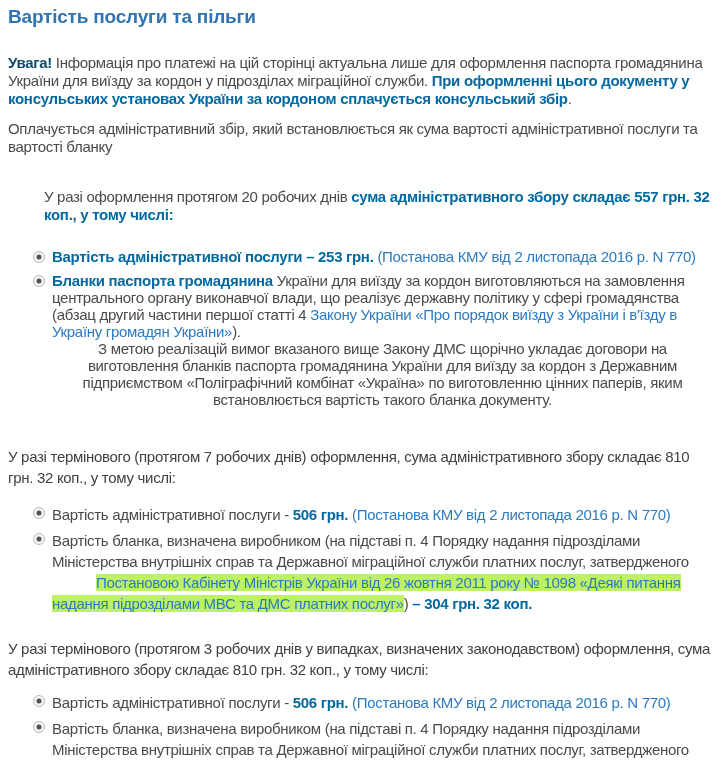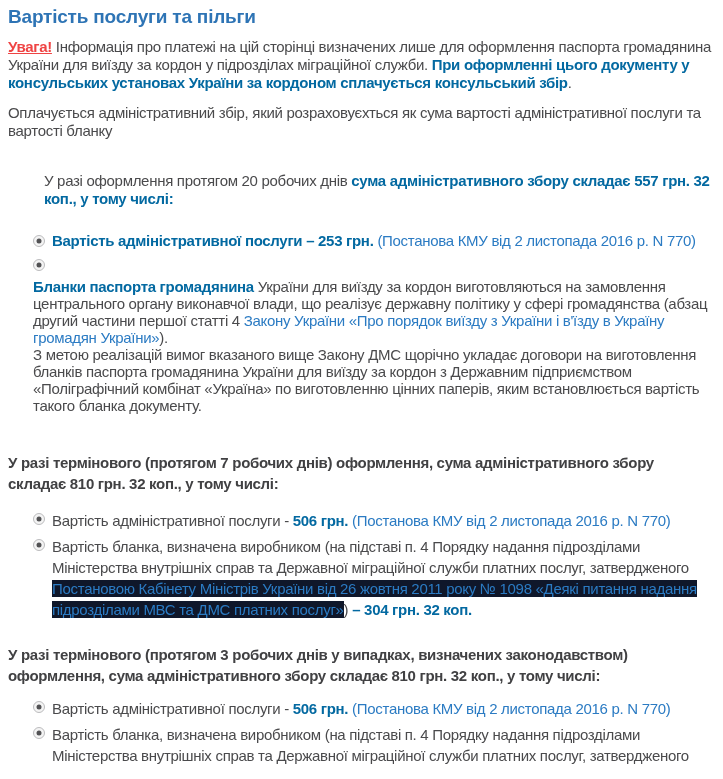--- a/index.html
+++ b/index.html
@@ -9,64 +9,64 @@
     font-size:15px;
     color:#4a4a4c;
     letter-spacing:-0.3px;
     padding:6px 10px 0 8px;
   }
   h1.page-title {
     color:#2e74b5;
     font-size:19px;
     font-weight:bold;
     letter-spacing:-0.2px;
-    margin:0 0 10px 0;
+    margin:0 0 26px 0;
   }
   strong { color:#0369a1; font-weight:bold; }
-  .warn { color:#ef4444; font-weight:bold;text-decoration:underline; }
+  .warn { color:#0c4a6e; font-weight:bold; }
   .p-intro { line-height:18px; margin-bottom:12px; }
   .p-note  { line-height:18px; margin-bottom:32px; }
   .h-mixed { line-height:18px; margin-bottom:24px;margin-left:36px; }
-  .h-bold  { line-height:21px; margin-bottom:16px; font-weight:bold; color:#414143; }
+  .h-bold  { line-height:21px; margin-bottom:16px; font-weight:normal; color:#414143; }
   .h-bold.mb-sm { margin-bottom:12px; }
   a.link { color:#2b7bc3; text-decoration:none; cursor:pointer;text-align:right; }
-  a.link-hl { background:#0f172a; }
+  a.link-hl { background:#bef264;margin-left:44px; }
   ul.blist { list-style:none; margin-left:25px; }
   ul.blist li { display:flex; gap:7px; }
   ul.list-tight { line-height:17px; margin-bottom:38px; }
-  ul.list-tight li + li { margin-top:7px;flex-direction:column; }
+  ul.list-tight li + li { margin-top:7px; }
   ul.list-loose { line-height:21px; }
   ul.list-loose li + li { margin-top:5px; }
   ul.list-mid { margin-bottom:24px; }
   ul.list-last { margin-bottom:0; }
   .bullet {
     flex:0 0 12px; width:12px; height:12px; margin-top:3px;
     border:1px solid #bcbcbe; border-radius:50%;
     background:#f4f4f4; position:relative;
   }
   .bullet::after {
     content:""; position:absolute; left:50%; top:50%;
     transform:translate(-50%,-50%);
     width:5px; height:5px; border-radius:50%; background:#525254;
   }
   .li-body { flex:1 1 auto; }
-  .block { display:block; }
+  .block { display:block;text-align:center; }
 </style>
 </head>
 <body>
 
 <h1 class="page-title">Вартість послуги та пільги</h1>
 
 <p class="p-intro">
   <span class="warn">Увага!</span>
-  <span> Інформація про платежі на цій сторінці визначених лише для оформлення паспорта громадянина України для виїзду за кордон у підрозділах міграційної служби. </span>
+  <span> Інформація про платежі на цій сторінці актуальна лише для оформлення паспорта громадянина України для виїзду за кордон у підрозділах міграційної служби. </span>
   <strong>При оформленні цього документу у консульських установах України за кордоном сплачується консульський збір</strong><span>.</span>
 </p>
 
-<p class="p-note">Оплачується адміністративний збір, який розраховуєхться як сума вартості адміністративної послуги та вартості бланку</p>
+<p class="p-note">Оплачується адміністративний збір, який встановлюється як сума вартості адміністративної послуги та вартості бланку</p>
 
 <p class="h-mixed">
   <span>У разі оформлення протягом 20 робочих днів </span><strong>сума адміністративного збору складає 557 грн. 32 коп., у тому числі:</strong>
 </p>
 
 <ul class="blist list-tight">
   <li>
     <span class="bullet"></span>
     <span class="li-body">
       <strong>Вартість адміністративної послуги – 253 грн.</strong>

